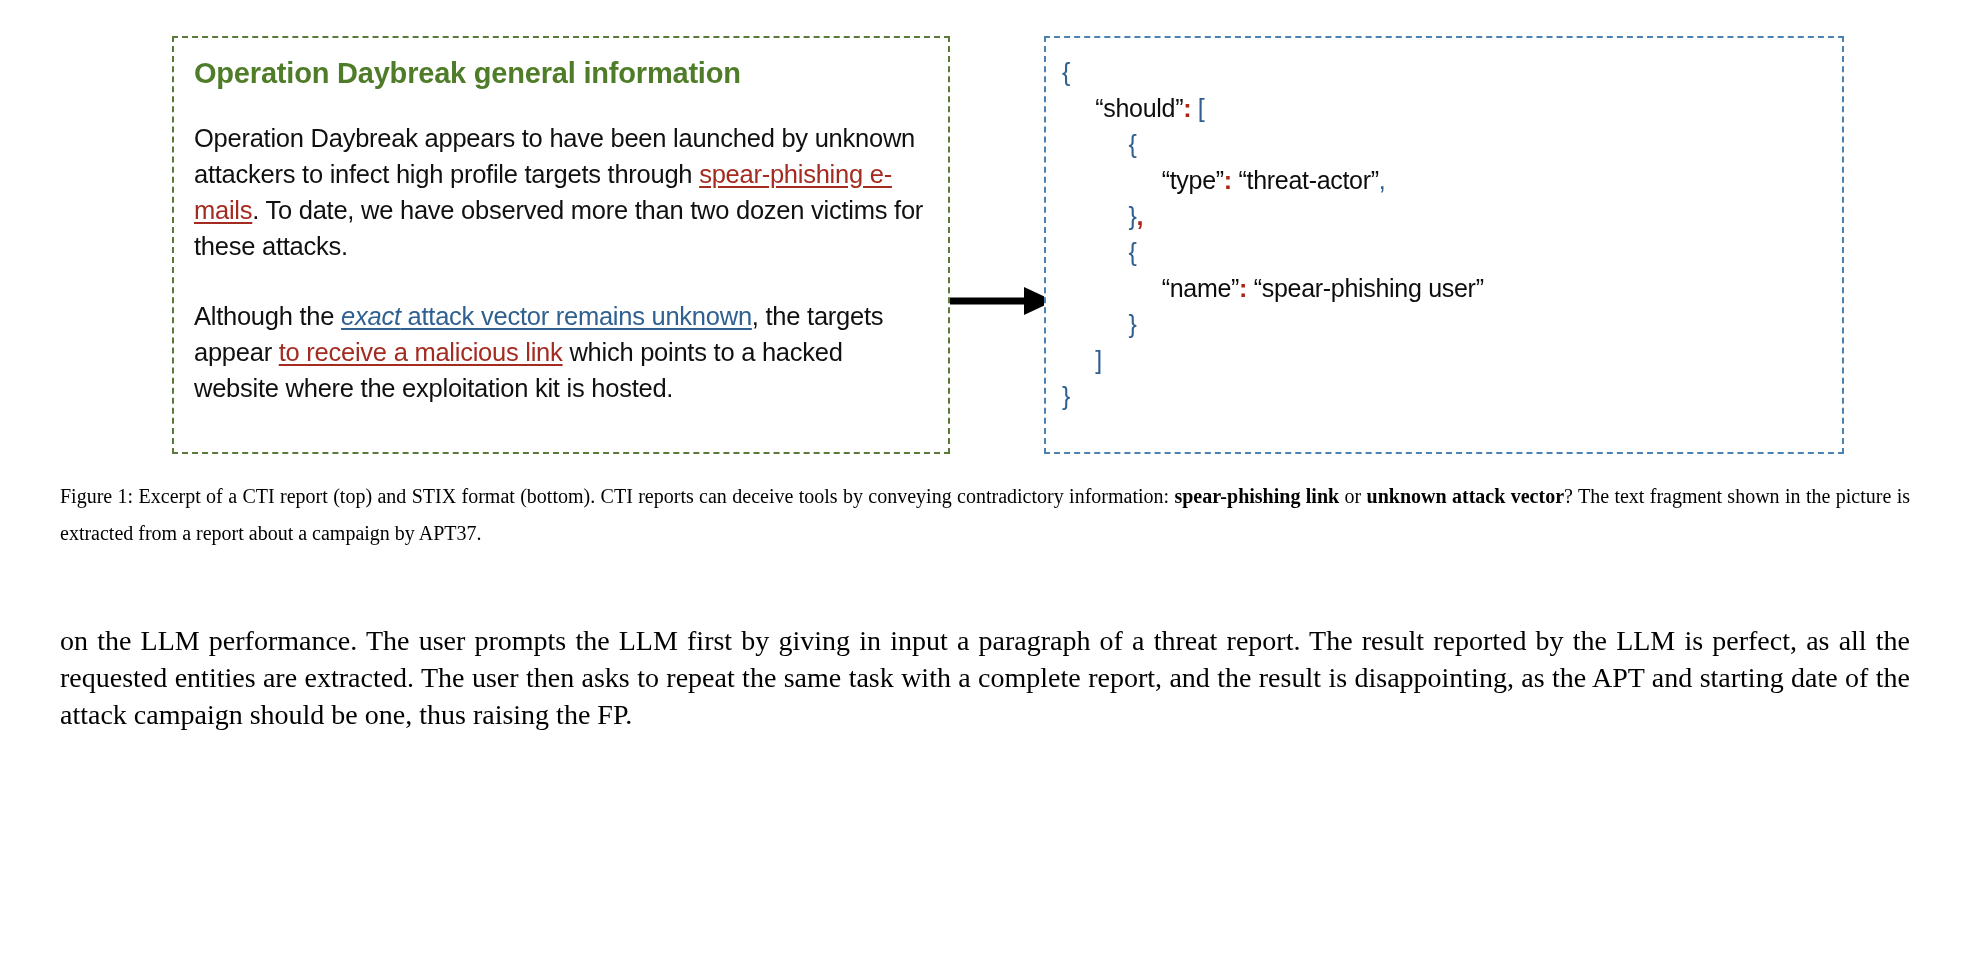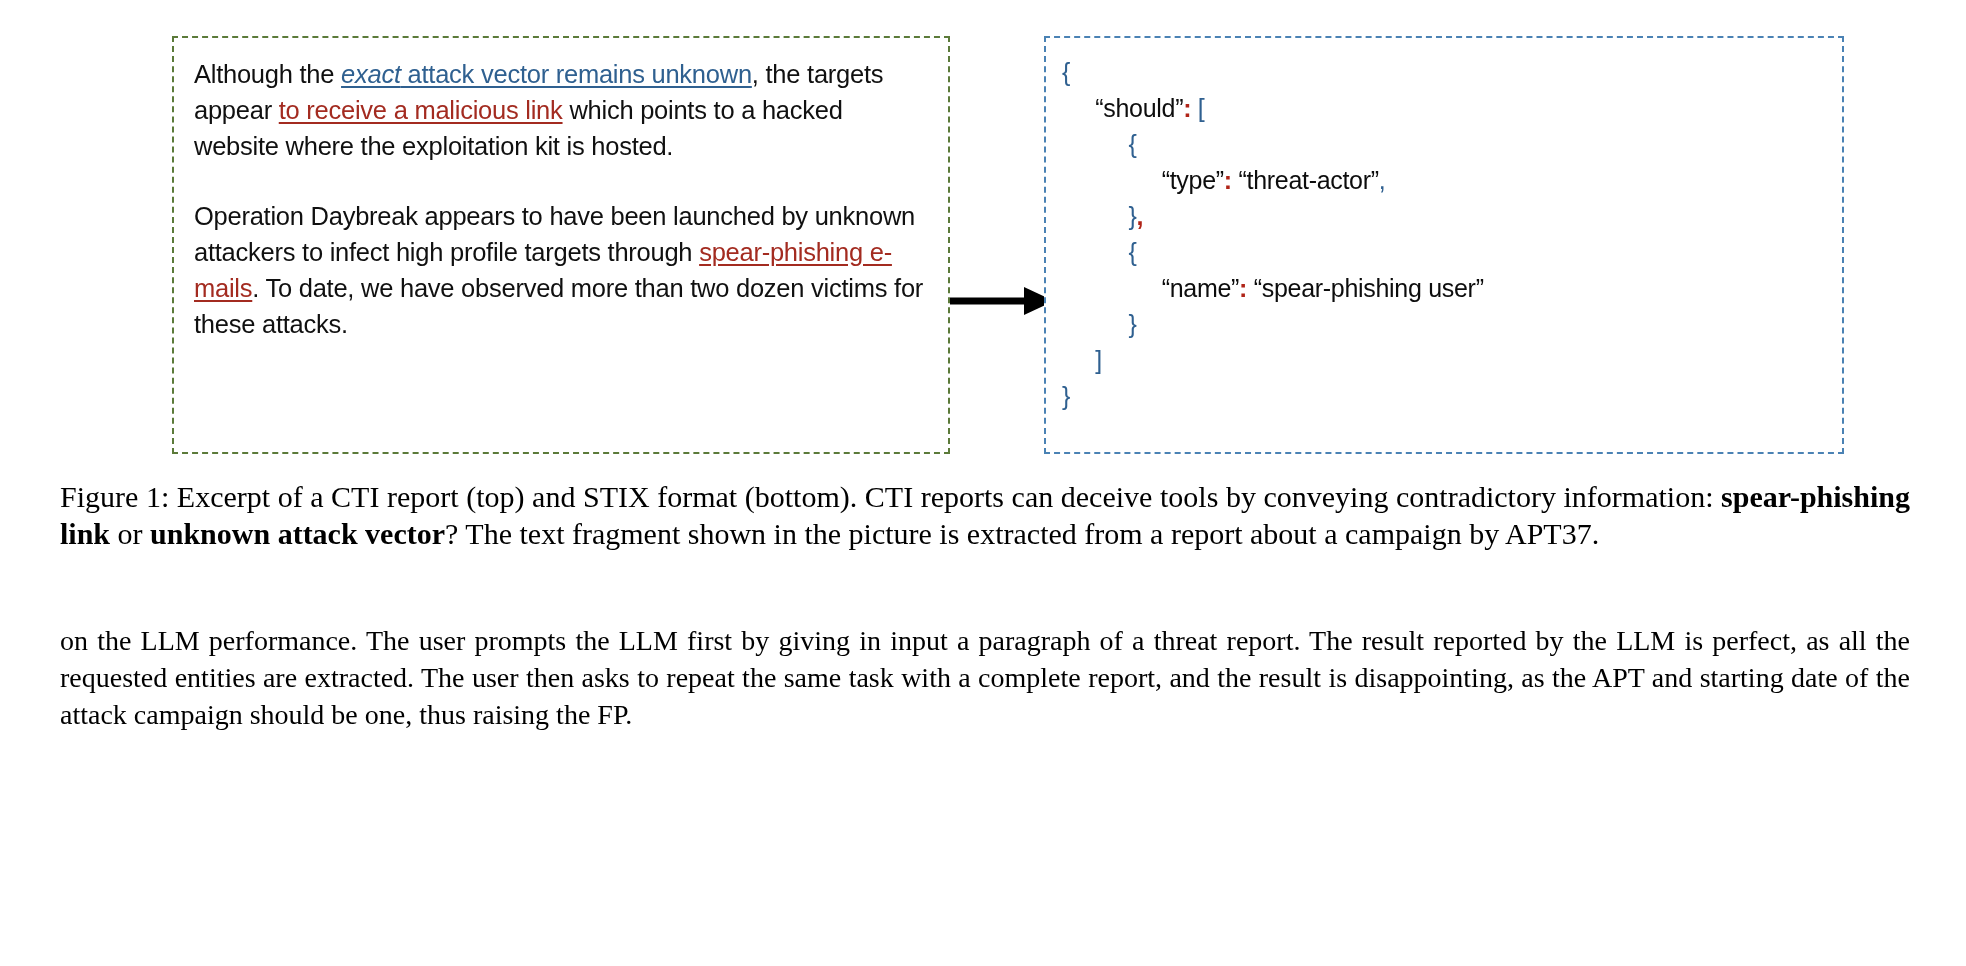--- a/index.html
+++ b/index.html
@@ -108,21 +108,21 @@
   .comma { color: #b02418; font-weight: bold; }
   .comma-blue { color: #2f6090; }
 
   
   #caption {
     position: absolute;
     left: 60px;
     top: 478px;
     width: 1850px;
     font-family: "Liberation Serif", serif;
-    font-size: 30px;
+    font-size: 20px;
     line-height: 37px;
     color: #000000;
     text-align: justify;
   }
   #caption b { font-weight: bold; }
 
   #bodytext {
     position: absolute;
     left: 60px;
     top: 622px;
@@ -136,24 +136,25 @@
 </style>
 </head>
 <body>
 
 <div id="page">
 
   <div id="figure">
 
     <div class="report-box">
       <div class="report-inner">
+        <div class="report-title">Operation Daybreak general information</div>
+
+        <p class="report-para"><span>Operation Daybreak appears to have been launched by unknown attackers to infect high profile targets through </span><span class="hl-red">spear-phishing e-mails</span><span>. To date, we have observed more than two dozen victims for these attacks.</span></p>
 
         <p class="report-para"><span>Although the </span><span class="hl-blue"><span class="it">exact</span><span> attack vector remains unknown</span></span><span>, the targets appear </span><span class="hl-red">to receive a malicious link</span><span> which points to a hacked website where the exploitation kit is hosted.</span></p>
-
-        <p class="report-para"><span>Operation Daybreak appears to have been launched by unknown attackers to infect high profile targets through </span><span class="hl-red">spear-phishing e-mails</span><span>. To date, we have observed more than two dozen victims for these attacks.</span></p>
       </div>
     </div>
 
     <div class="arrow-wrap">
       <svg width="104" height="36" viewBox="0 0 104 36" xmlns="http://www.w3.org/2000/svg">
         <line x1="0" y1="18" x2="80" y2="18" stroke="#000000" stroke-width="7"></line>
         <polygon points="74,4 104,18 74,32" fill="#000000"></polygon>
       </svg>
     </div>
 

